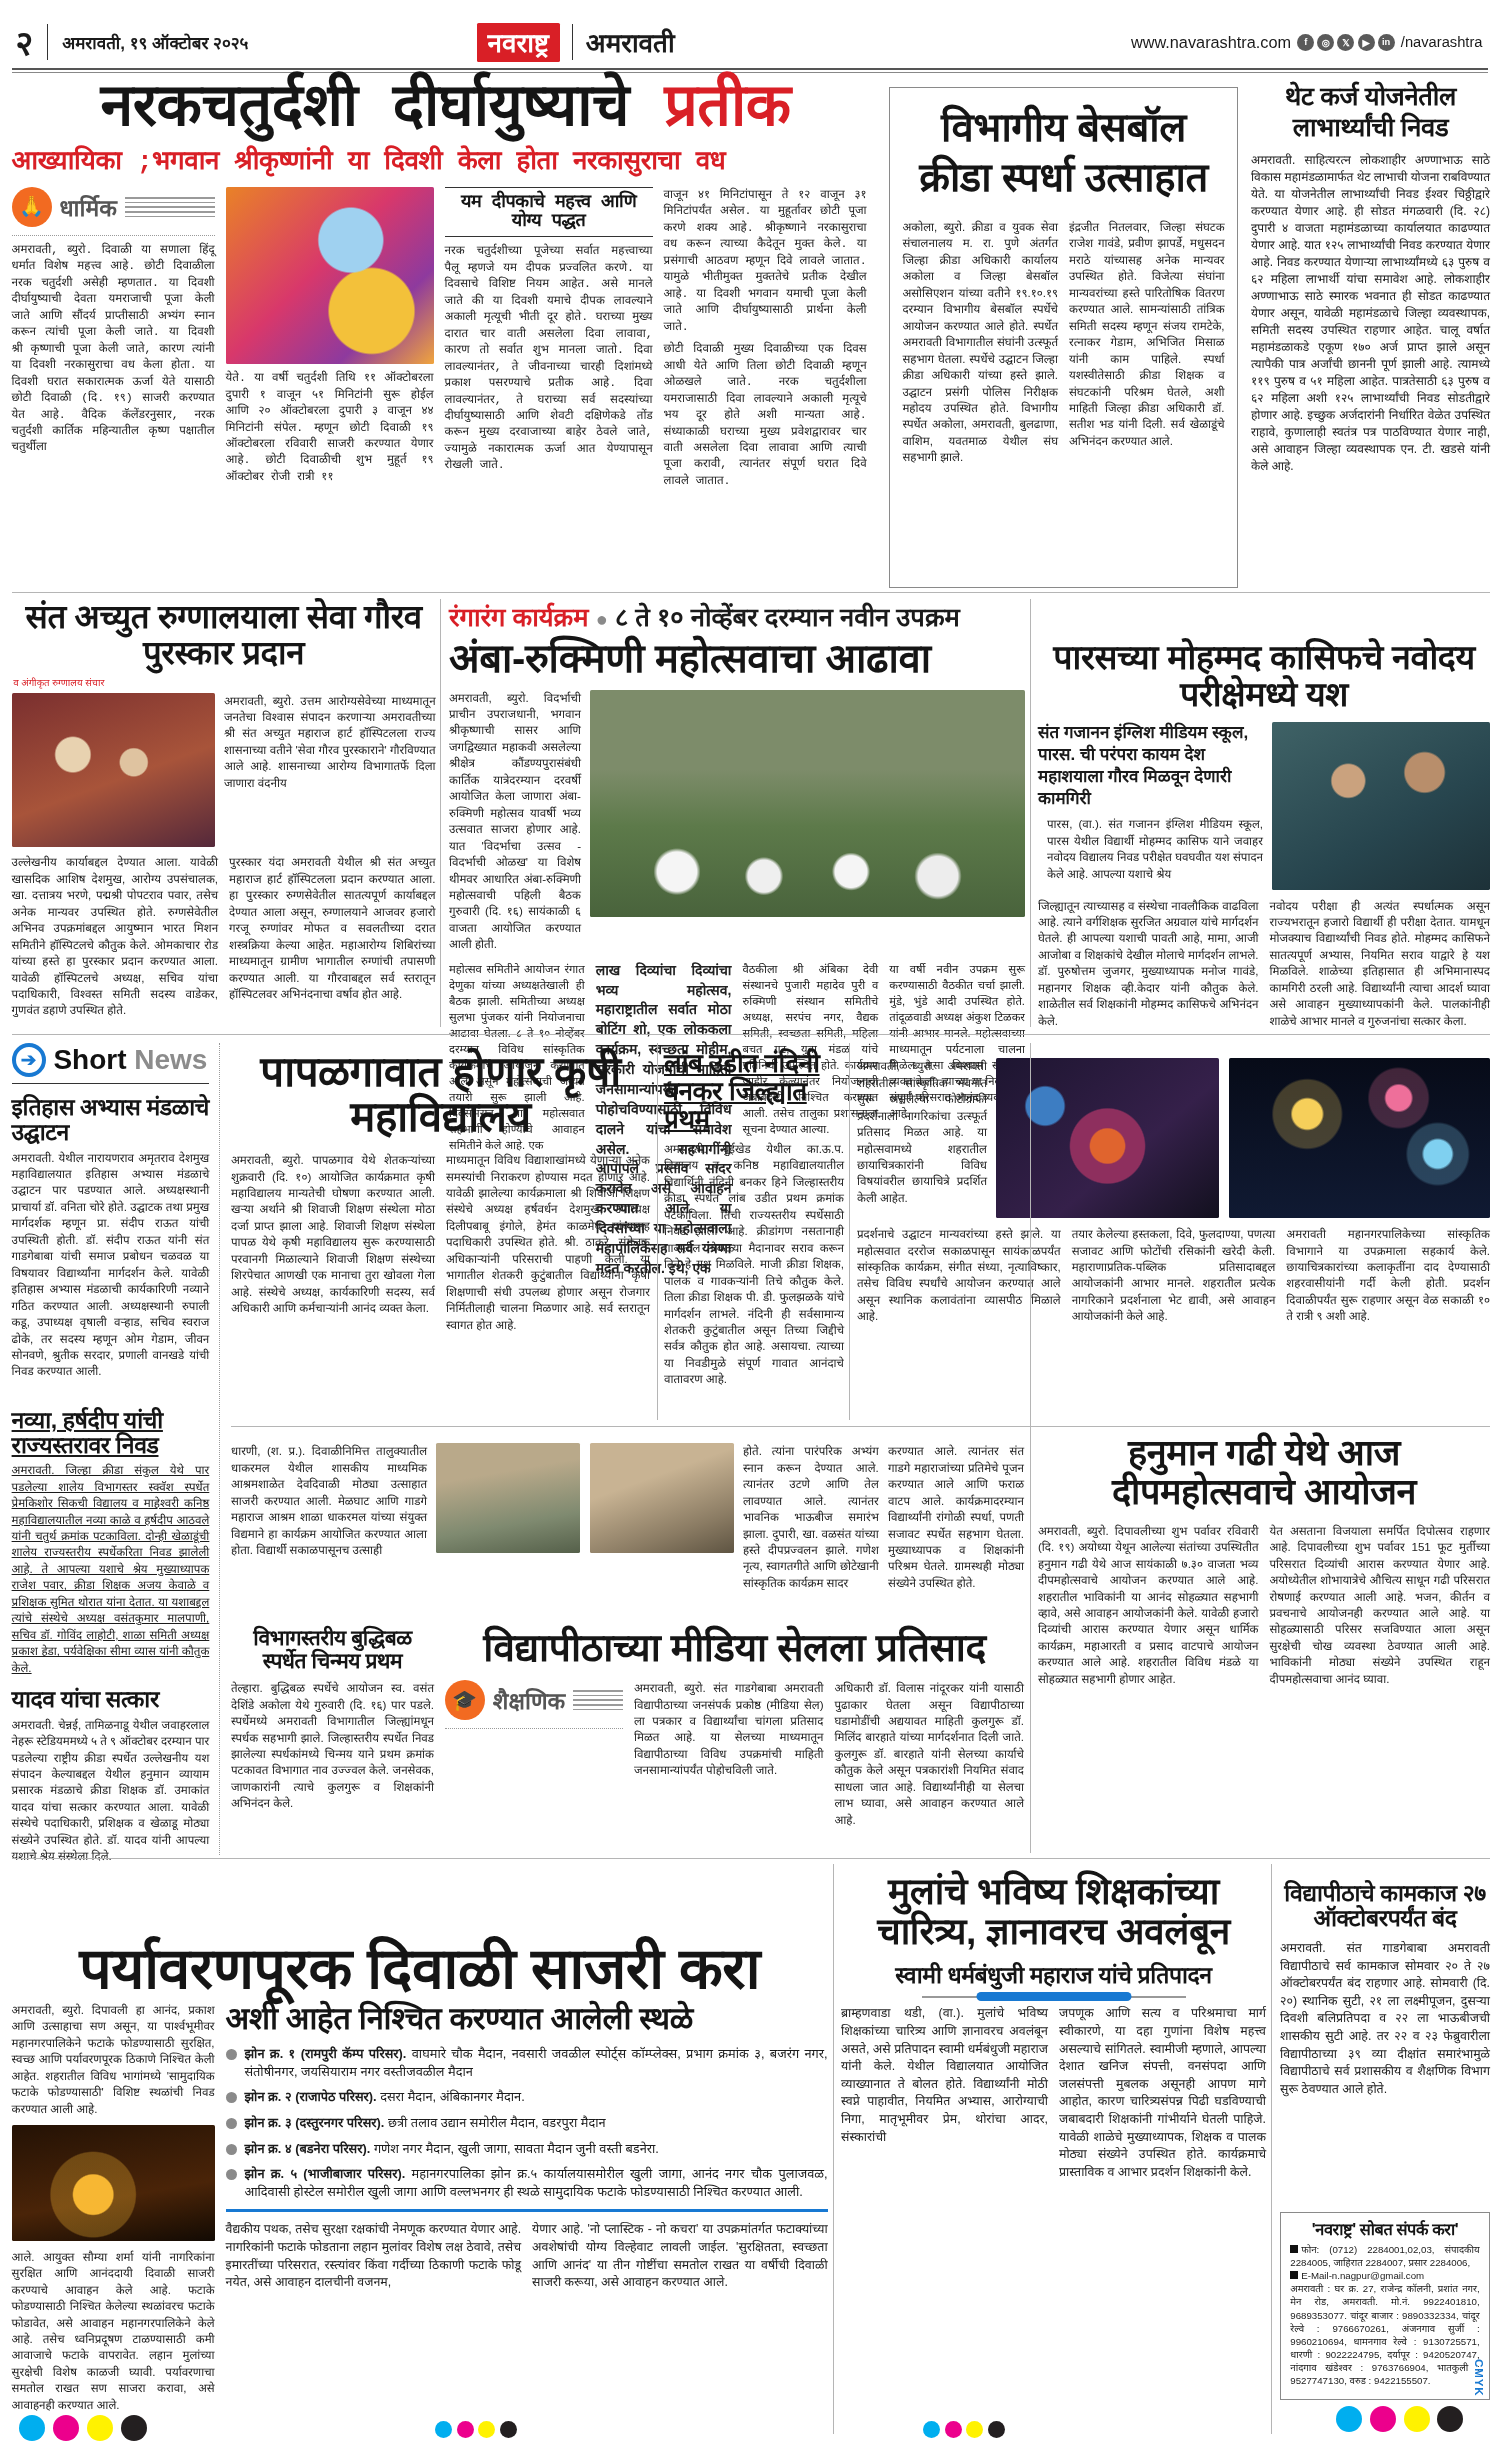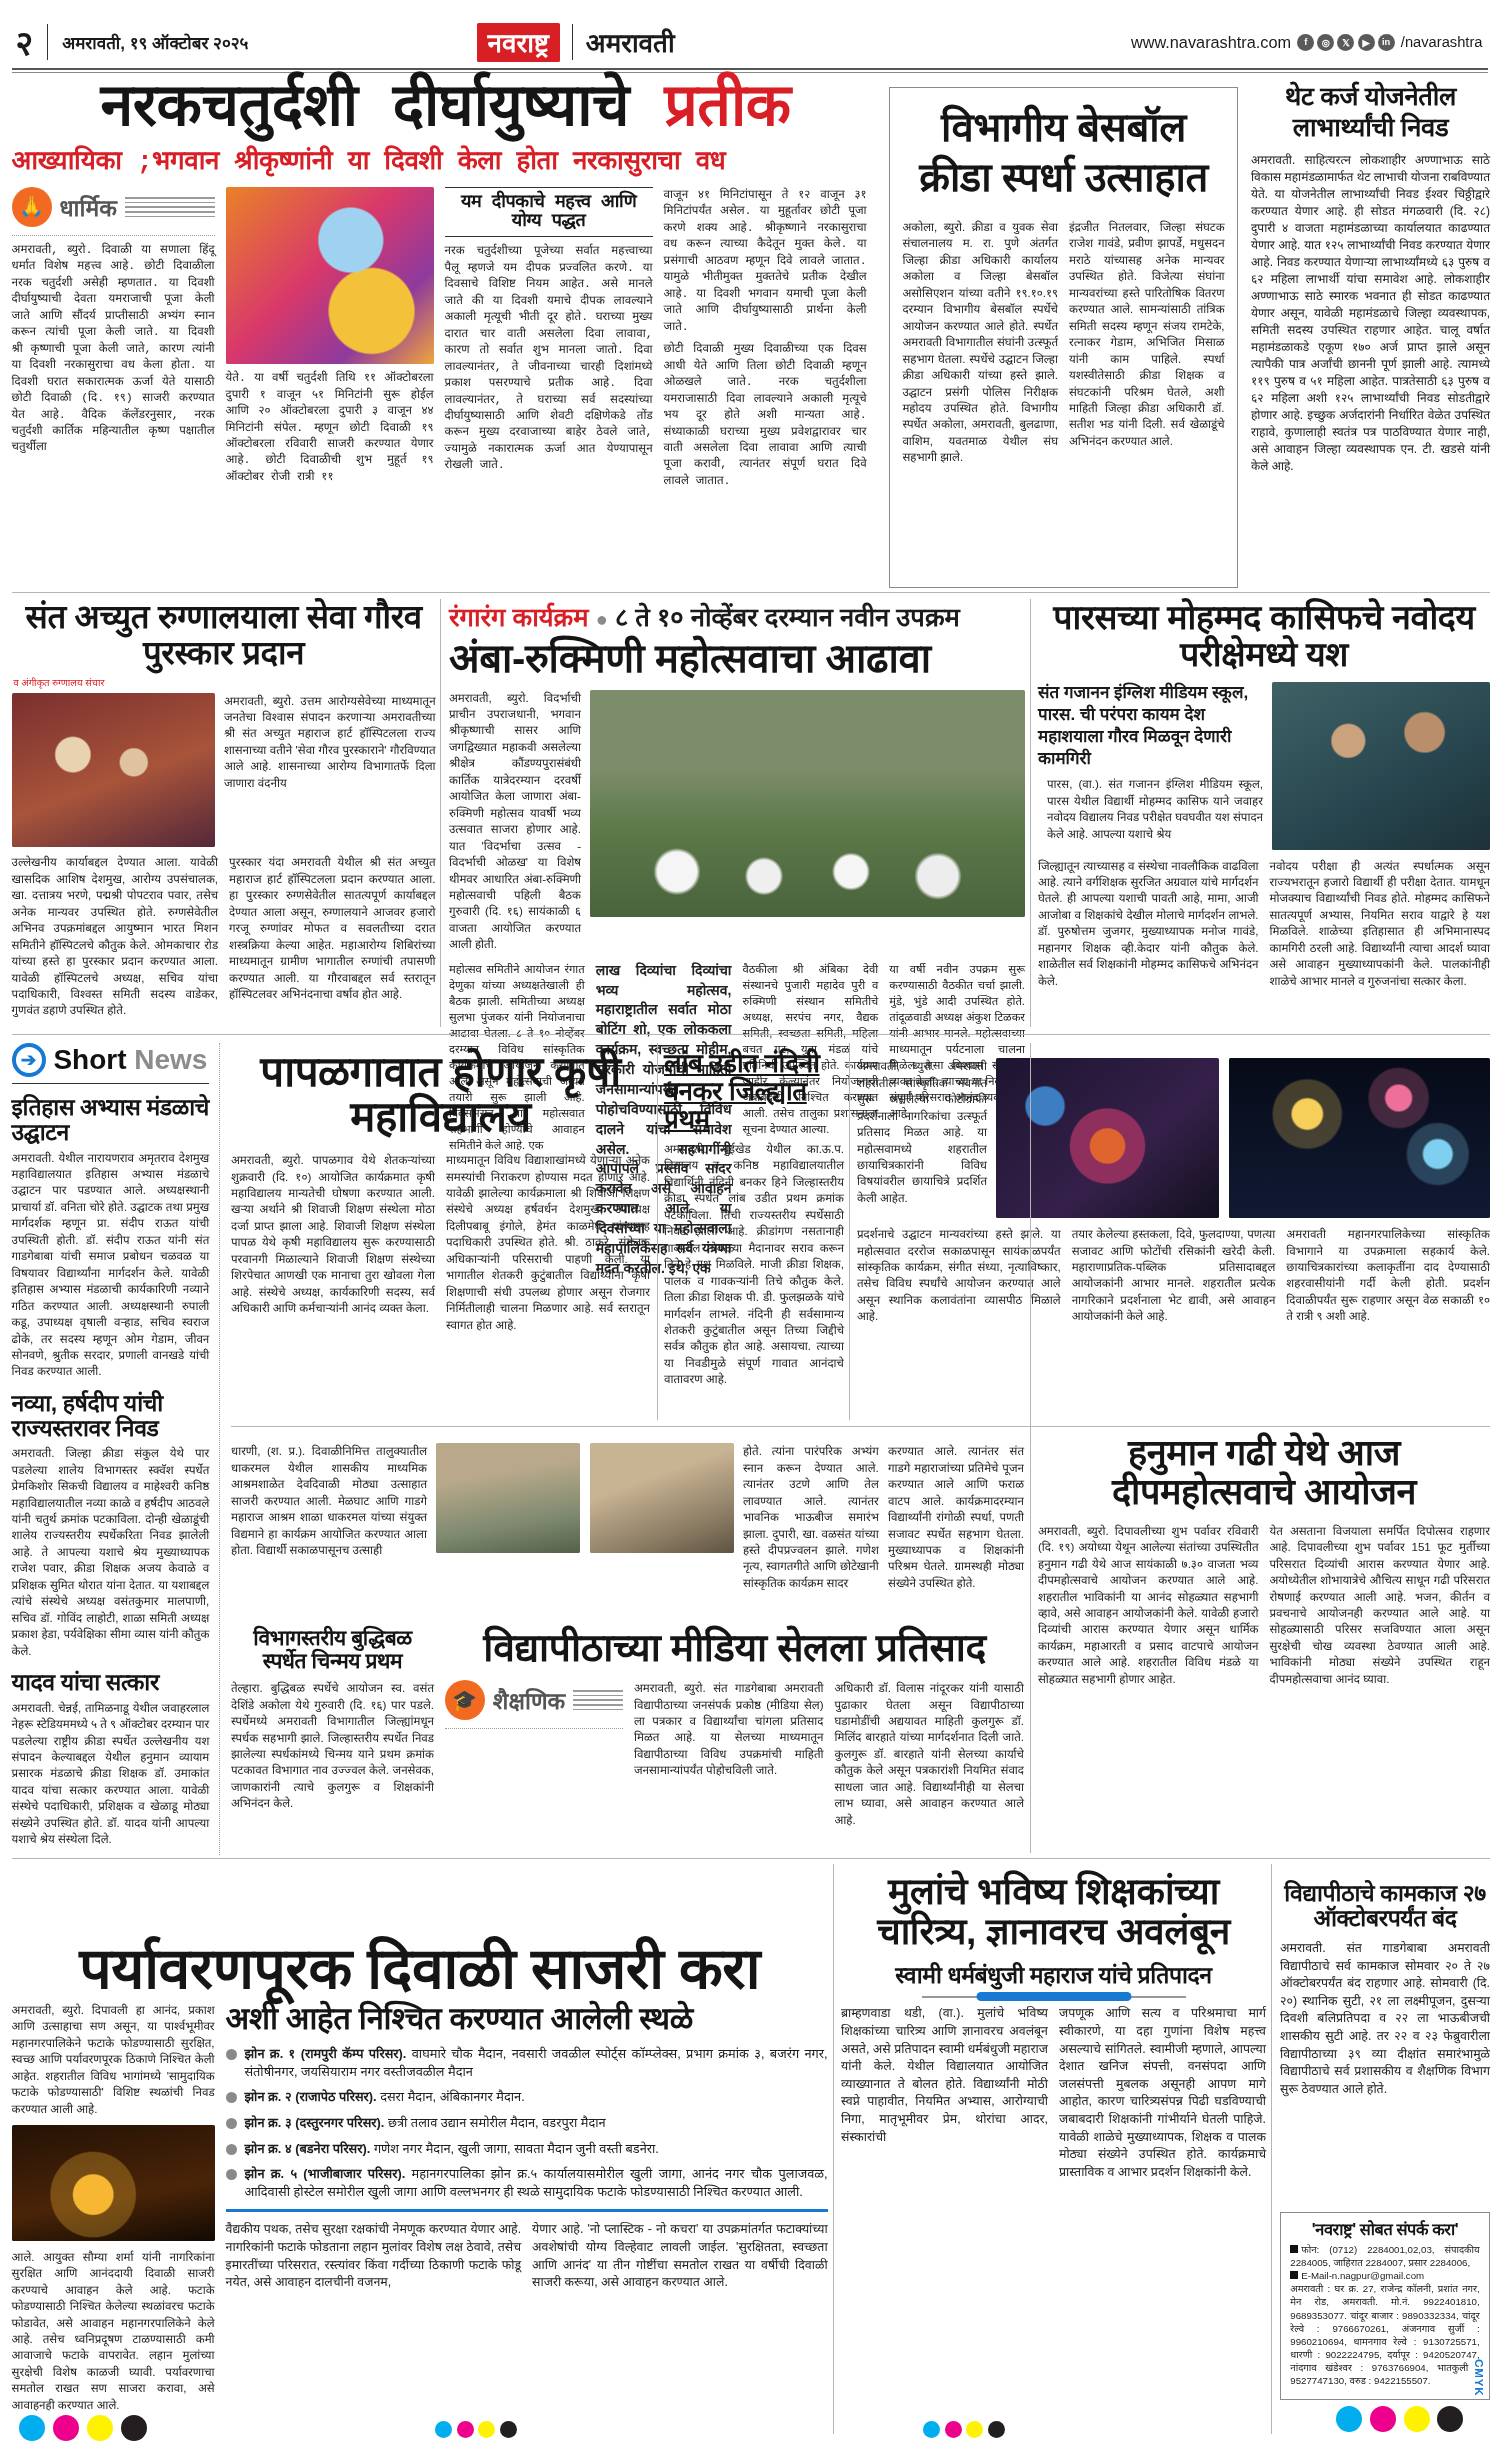--- a/index.html
+++ b/index.html
@@ -135,21 +135,21 @@
       <div class="col body-txt" style="font-size:11.3px;">महोत्सव समितीने आयोजन रंगात देणुका यांच्या अध्यक्षतेखाली ही बैठक झाली. समितीच्या अध्यक्ष सुलभा पुंजकर यांनी नियोजनाचा आढावा घेतला. ८ ते १० नोव्हेंबर दरम्यान विविध सांस्कृतिक कार्यक्रमांचे आयोजन करण्यात आले असून महोत्सवाची जय्यत तयारी सुरू झाली आहे. दिवसभरात या महोत्सवात सहभागी होण्याचे आवाहन समितीने केले आहे. एक</div>
       <div class="col body-txt" style="font-size:14px;font-weight:bold;">लाख दिव्यांचा दिव्यांचा भव्य महोत्सव, महाराष्ट्रातील सर्वात मोठा बोटिंग शो, एक लोककला कार्यक्रम, स्वच्छता मोहीम, सरकारी योजनांची माहिती जनसामान्यांपर्यंत पोहोचविण्यासाठी विविध दालने यांचा समावेश असेल. सहभागींनी आपापले प्रस्ताव सादर करावेत असे आवाहन करण्यात आले. या दिवसांच्या या महोत्सवाला महापालिकेसह सर्व यंत्रणा मदत करतील. इथे, एक</div>
       <div class="col body-txt" style="font-size:11.3px;">वैठकीला श्री अंबिका देवी संस्थानचे पुजारी महादेव पुरी व रुक्मिणी संस्थान समितीचे अध्यक्ष, सरपंच नगर, वैद्यक समिती, स्वच्छता समिती, महिला बचत गट, युवा मंडळ यांचे प्रतिनिधी उपस्थित होते. कार्यक्रम जाहीर केल्यानंतर नियोजनाची जबाबदारी निश्चित करण्यात आली. तसेच तालुका प्रशासनाला सूचना देण्यात आल्या.</div>
       <div class="col body-txt" style="font-size:11.3px;">या वर्षी नवीन उपक्रम सुरू करण्यासाठी वैठकीत चर्चा झाली. मुंडे, भुंडे आदी उपस्थित होते. तांदूळवाडी अध्यक्ष अंकुश टिळकर यांनी आभार मानले. महोत्सवाच्या माध्यमातून पर्यटनाला चालना मिळेल असा विश्वास समितीने व्यक्त केला. त्याच्या या निवडीमुळे संपूर्ण परिसरात आनंद व्यक्त होत आहे.</div>
     </div>
   </div>
 
   <div class="abs vline" style="left:1030px;top:599px;height:428px;"></div>
 
   <div class="abs" style="left:1038px;top:599px;width:452px;height:428px;">
-    <div class="headline" style="font-size:34px;text-align:center;">पारसच्या मोहम्मद कासिफचे नवोदय परीक्षेमध्ये यश</div>
+    <div class="headline" style="font-size:34px;text-align:center;margin-top:40px;">पारसच्या मोहम्मद कासिफचे नवोदय परीक्षेमध्ये यश</div>
     <div style="display:flex;gap:9.3px;margin-top:9.3px;">
       <div style="width:225px;flex:0 0 auto;">
         <div style="font-size:17px;font-weight:bold;line-height:1.3;">संत गजानन इंग्लिश मीडियम स्कूल, पारस. ची परंपरा कायम देश महाशयाला गौरव मिळवून देणारी कामगिरी</div>
         <div class="body-txt" style="margin-top:6.2px;margin-left:9px;">पारस, (वा.). संत गजानन इंग्लिश मीडियम स्कूल, पारस येथील विद्यार्थी मोहम्मद कासिफ याने जवाहर नवोदय विद्यालय निवड परीक्षेत घवघवीत यश संपादन केले आहे. आपल्या यशाचे श्रेय</div>
       </div>
       <div class="photo" style="flex:1;height:168px;background:radial-gradient(circle at 35% 35%,#caa27e 0 9%,transparent 10%),radial-gradient(circle at 70% 30%,#b88e6b 0 10%,transparent 11%),linear-gradient(150deg,#3f6266,#27454e 60%,#1d3138);"></div>
     </div>
     <div class="cols" style="margin-top:7.8px;">
       <div class="col body-txt">जिल्ह्यातून त्याच्यासह व संस्थेचा नावलौकिक वाढविला आहे. त्याने वर्गशिक्षक सुरजित अग्रवाल यांचे मार्गदर्शन घेतले. ही आपल्या यशाची पावती आहे, मामा, आजी आजोबा व शिक्षकांचे देखील मोलाचे मार्गदर्शन लाभले. डॉ. पुरुषोत्तम जुजगर, मुख्याध्यापक मनोज गावंडे, महानगर शिक्षक व्ही.केदार यांनी कौतुक केले. शाळेतील सर्व शिक्षकांनी मोहम्मद कासिफचे अभिनंदन केले.</div>
       <div class="col body-txt">नवोदय परीक्षा ही अत्यंत स्पर्धात्मक असून राज्यभरातून हजारो विद्यार्थी ही परीक्षा देतात. यामधून मोजक्याच विद्यार्थ्यांची निवड होते. मोहम्मद कासिफने सातत्यपूर्ण अभ्यास, नियमित सराव याद्वारे हे यश मिळविले. शाळेच्या इतिहासात ही अभिमानास्पद कामगिरी ठरली आहे. विद्यार्थ्यांनी त्याचा आदर्श घ्यावा असे आवाहन मुख्याध्यापकांनी केले. पालकांनीही शाळेचे आभार मानले व गुरुजनांचा सत्कार केला.</div>
@@ -161,21 +161,21 @@
   <div class="abs" style="left:11.6px;top:1043px;width:208px;height:812px;border-right:1.6px dotted #9a9a9a;padding-right:9.3px;">
     <div style="display:flex;align-items:center;gap:7.8px;border-bottom:1.6px solid #333;padding-bottom:6.2px;">
       <span style="width:34px;height:34px;border-radius:50%;border:4.7px solid var(--blue);display:flex;align-items:center;justify-content:center;color:var(--blue);font-size:18.6px;font-weight:bold;">➔</span>
       <span style="font-size:28px;font-weight:bold;color:#111;">Short</span>
       <span style="font-size:28px;font-weight:bold;color:#8c8c8c;">News</span>
     </div>
     <div style="margin-top:11px;">
       <div class="headline" style="font-size:23px;">इतिहास अभ्यास मंडळाचे उद्घाटन</div>
       <div class="body-txt" style="margin-top:4.7px;">अमरावती. येथील नारायणराव अमृतराव देशमुख महाविद्यालयात इतिहास अभ्यास मंडळाचे उद्घाटन पार पडण्यात आले. अध्यक्षस्थानी प्राचार्या डॉ. वनिता चोरे होते. उद्घाटक तथा प्रमुख मार्गदर्शक म्हणून प्रा. संदीप राऊत यांची उपस्थिती होती. डॉ. संदीप राऊत यांनी संत गाडगेबाबा यांची समाज प्रबोधन चळवळ या विषयावर विद्यार्थ्यांना मार्गदर्शन केले. यावेळी इतिहास अभ्यास मंडळाची कार्यकारिणी नव्याने गठित करण्यात आली. अध्यक्षस्थानी रुपाली कडू, उपाध्यक्ष वृषाली वऱ्हाड, सचिव स्वराज ढोके, तर सदस्य म्हणून ओम गेडाम, जीवन सोनवणे, श्रुतीक सरदार, प्रणाली वानखडे यांची निवड करण्यात आली.</div>
     </div>
-    <div style="margin-top:11px;">
+    <div style="margin-top:28px;text-decoration:underline;">
       <div class="headline" style="font-size:23px;">नव्या, हर्षदीप यांची राज्यस्तरावर निवड</div>
       <div class="body-txt" style="margin-top:4.7px;">अमरावती. जिल्हा क्रीडा संकुल येथे पार पडलेल्या शालेय विभागस्तर स्क्वॅश स्पर्धेत प्रेमकिशोर सिकची विद्यालय व माहेश्वरी कनिष्ठ महाविद्यालयातील नव्या काळे व हर्षदीप आठवले यांनी चतुर्थ क्रमांक पटकाविला. दोन्ही खेळाडूंची शालेय राज्यस्तरीय स्पर्धेकरिता निवड झालेली आहे. ते आपल्या यशाचे श्रेय मुख्याध्यापक राजेश पवार, क्रीडा शिक्षक अजय केवाळे व प्रशिक्षक सुमित थोरात यांना देतात. या यशाबद्दल त्यांचे संस्थेचे अध्यक्ष वसंतकुमार मालपाणी, सचिव डॉ. गोविंद लाहोटी, शाळा समिती अध्यक्ष प्रकाश हेडा, पर्यवेक्षिका सीमा व्यास यांनी कौतुक केले.</div>
     </div>
     <div style="margin-top:11px;">
       <div class="headline" style="font-size:23px;">यादव यांचा सत्कार</div>
       <div class="body-txt" style="margin-top:4.7px;">अमरावती. चेन्नई, तामिळनाडू येथील जवाहरलाल नेहरू स्टेडियममध्ये ५ ते ९ ऑक्टोबर दरम्यान पार पडलेल्या राष्ट्रीय क्रीडा स्पर्धेत उल्लेखनीय यश संपादन केल्याबद्दल येथील हनुमान व्यायाम प्रसारक मंडळाचे क्रीडा शिक्षक डॉ. उमाकांत यादव यांचा सत्कार करण्यात आला. यावेळी संस्थेचे पदाधिकारी, प्रशिक्षक व खेळाडू मोठ्या संख्येने उपस्थित होते. डॉ. यादव यांनी आपल्या यशाचे श्रेय संस्थेला दिले.</div>
     </div>
   </div>
 
   <div class="abs" style="left:231px;top:1049px;width:419px;height:371px;">

